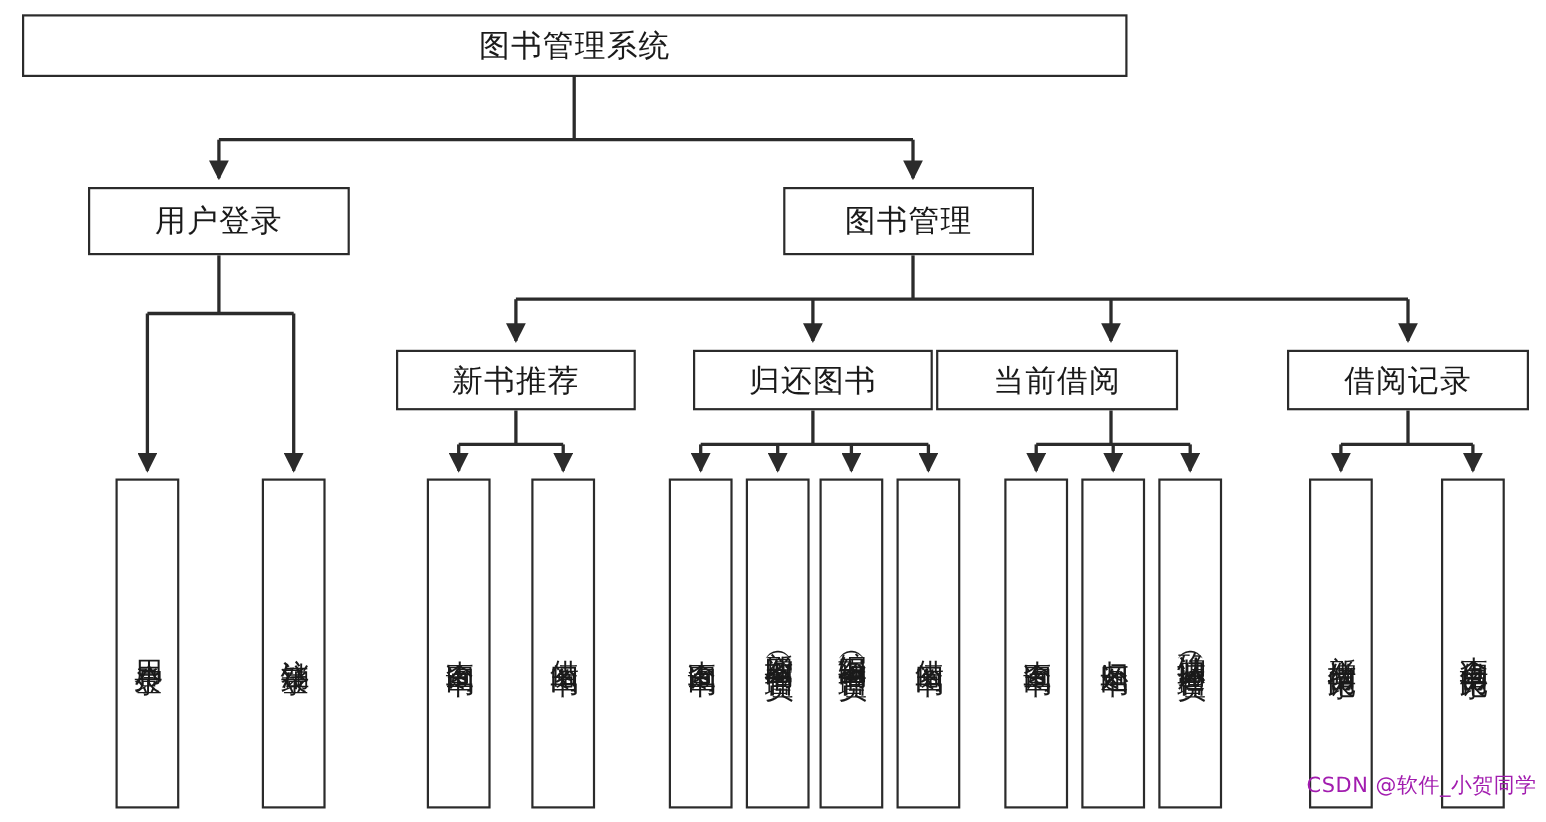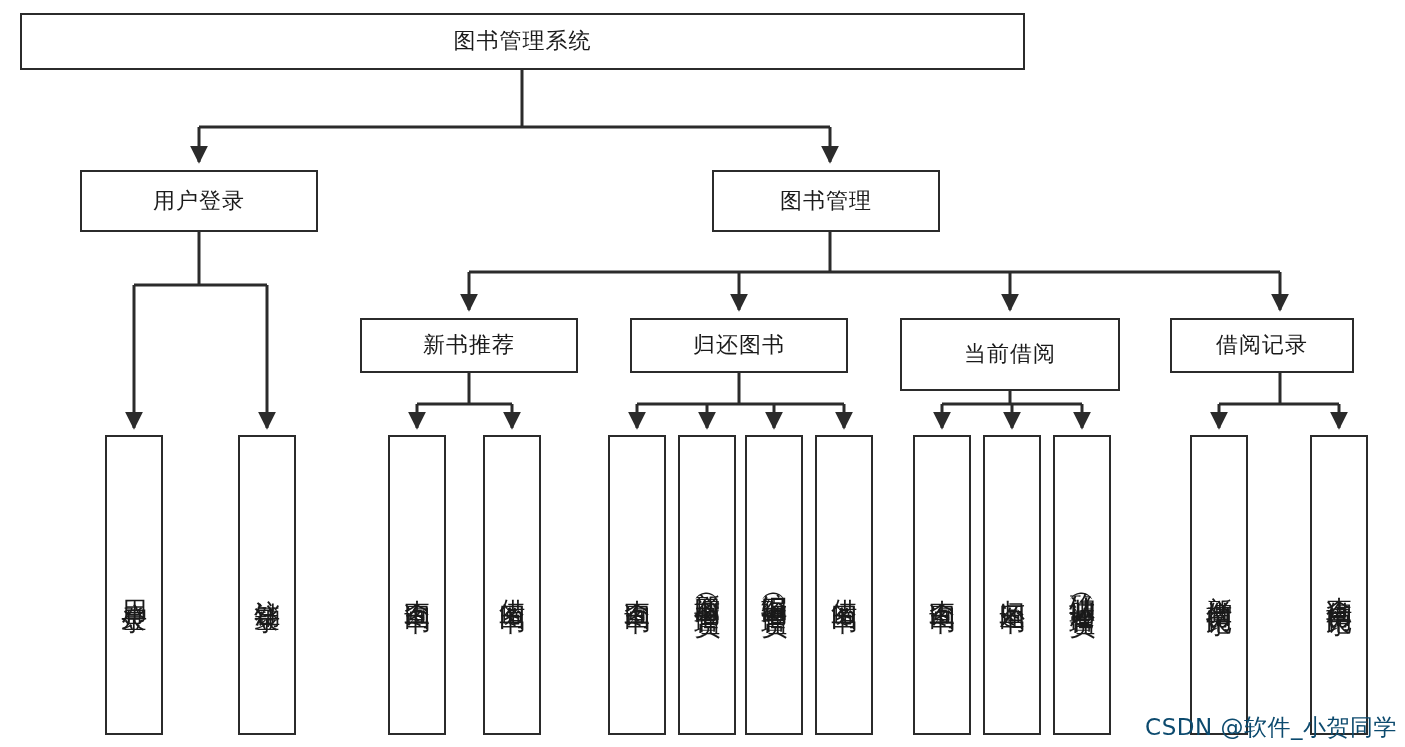--- a/index.html
+++ b/index.html
@@ -30,21 +30,21 @@
     position: absolute;
     box-sizing: border-box;
     background: #ffffff;
     border: 2px solid #2b2b2b;
     display: flex;
     align-items: center;
     justify-content: center;
     color: #1a1a1a;
   }
   .node.horiz {
-    font-size: 22px;
+    font-size: 28px;
     letter-spacing: 1px;
     line-height: 1.2;
   }
   .node.vert {
     writing-mode: vertical-rl;
     text-orientation: upright;
     font-size: 26px;
     line-height: 1.05;
     letter-spacing: 3px;
     padding: 6px 0;
@@ -53,23 +53,23 @@
   }
   .node.vert .label {
     writing-mode: vertical-rl;
     text-orientation: upright;
     display: block;
     white-space: nowrap;
   }
   .watermark {
     position: absolute;
     right: 8px;
-    bottom: 4px;
-    font-size: 23px;
-    color: #0c4a6e;
+    bottom: 20px;
+    font-size: 19px;
+    color: #a21caf;
     white-space: nowrap;
     letter-spacing: 0.5px;
   }
 </style>
 </head>
 <body>
 
 <div id="canvas">
 
   <svg class="edges" viewBox="0 0 1405 747" xmlns="http://www.w3.org/2000/svg">
@@ -132,24 +132,24 @@
   <div class="node horiz" style="left:712px; top:170px; width:228px; height:62px;">
     <span class="label">图书管理</span>
   </div>
 
   <div class="node horiz" style="left:360px; top:318px; width:218px; height:55px;">
     <span class="label">新书推荐</span>
   </div>
   <div class="node horiz" style="left:630px; top:318px; width:218px; height:55px;">
     <span class="label">归还图书</span>
   </div>
-  <div class="node horiz" style="left:900px; top:318px; width:220px; height:73px;">
+  <div class="node horiz" style="left:851px; top:318px; width:220px; height:55px;">
     <span class="label">当前借阅</span>
   </div>
-  <div class="node horiz" style="left:1170px; top:318px; width:184px; height:55px;">
+  <div class="node horiz" style="left:1170px; top:318px; width:220px; height:55px;">
     <span class="label">借阅记录</span>
   </div>
 
   <div class="node vert" style="left:105px; top:435px; width:58px; height:300px;">
     <span class="label">用户登录</span>
   </div>
   <div class="node vert" style="left:238px; top:435px; width:58px; height:300px;">
     <span class="label">注销登录</span>
   </div>
 

